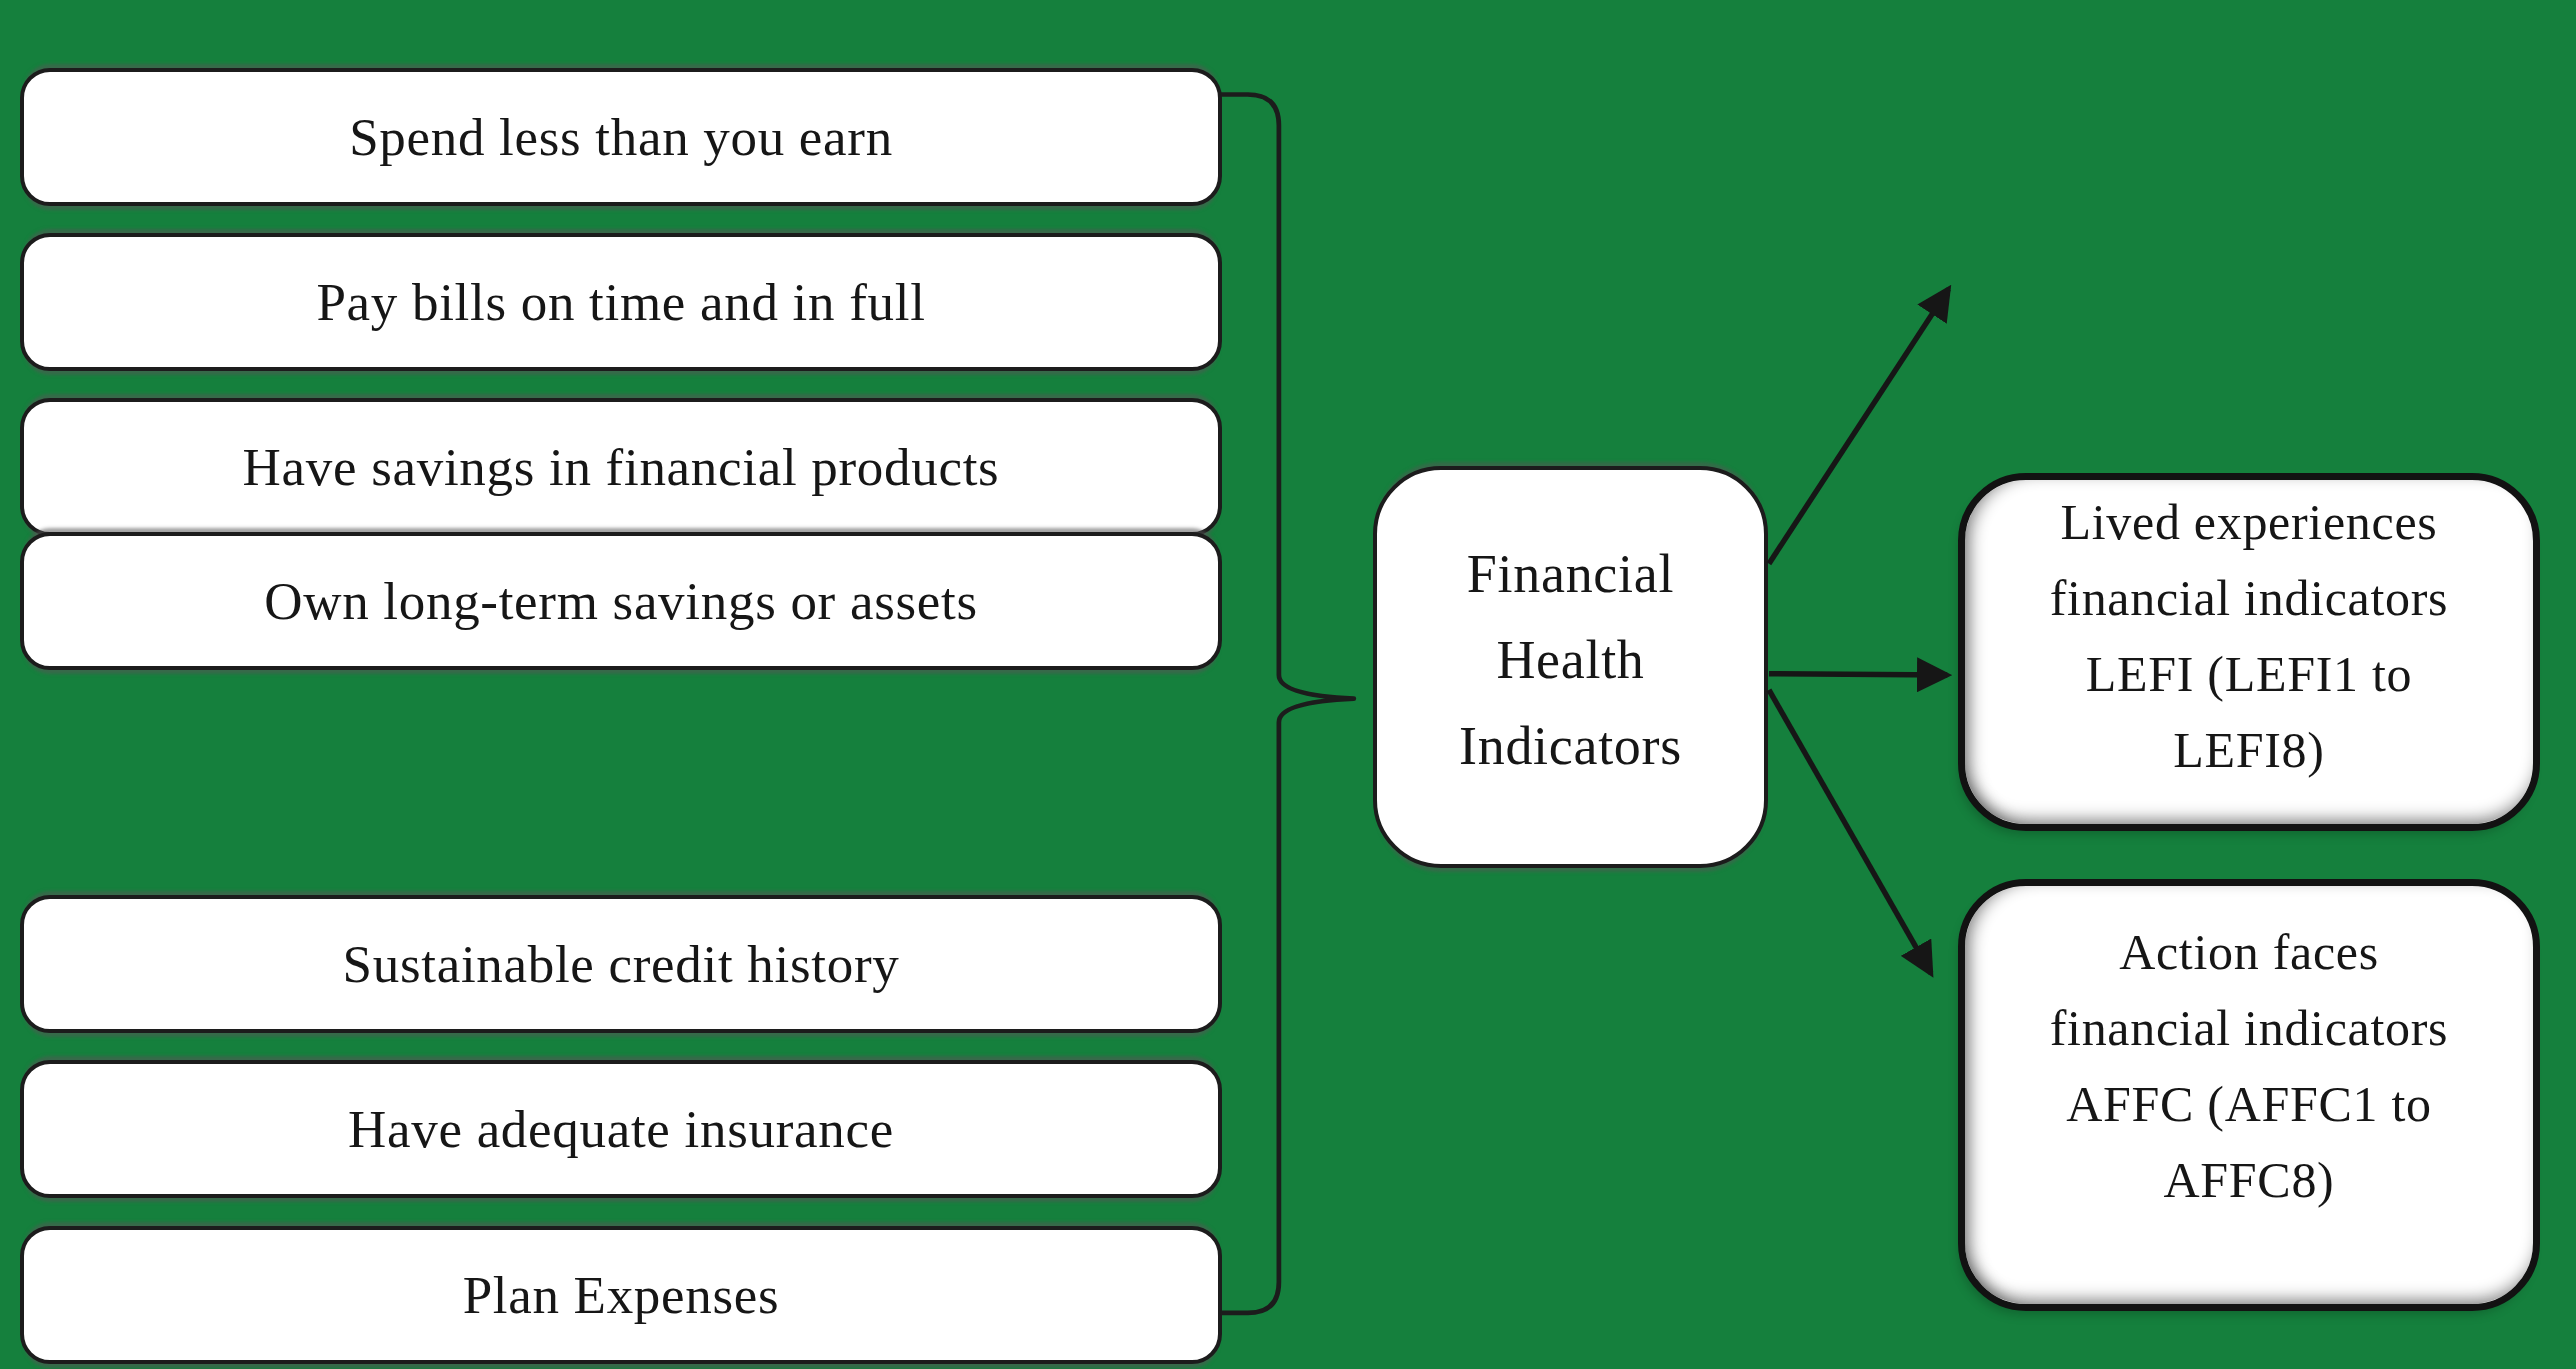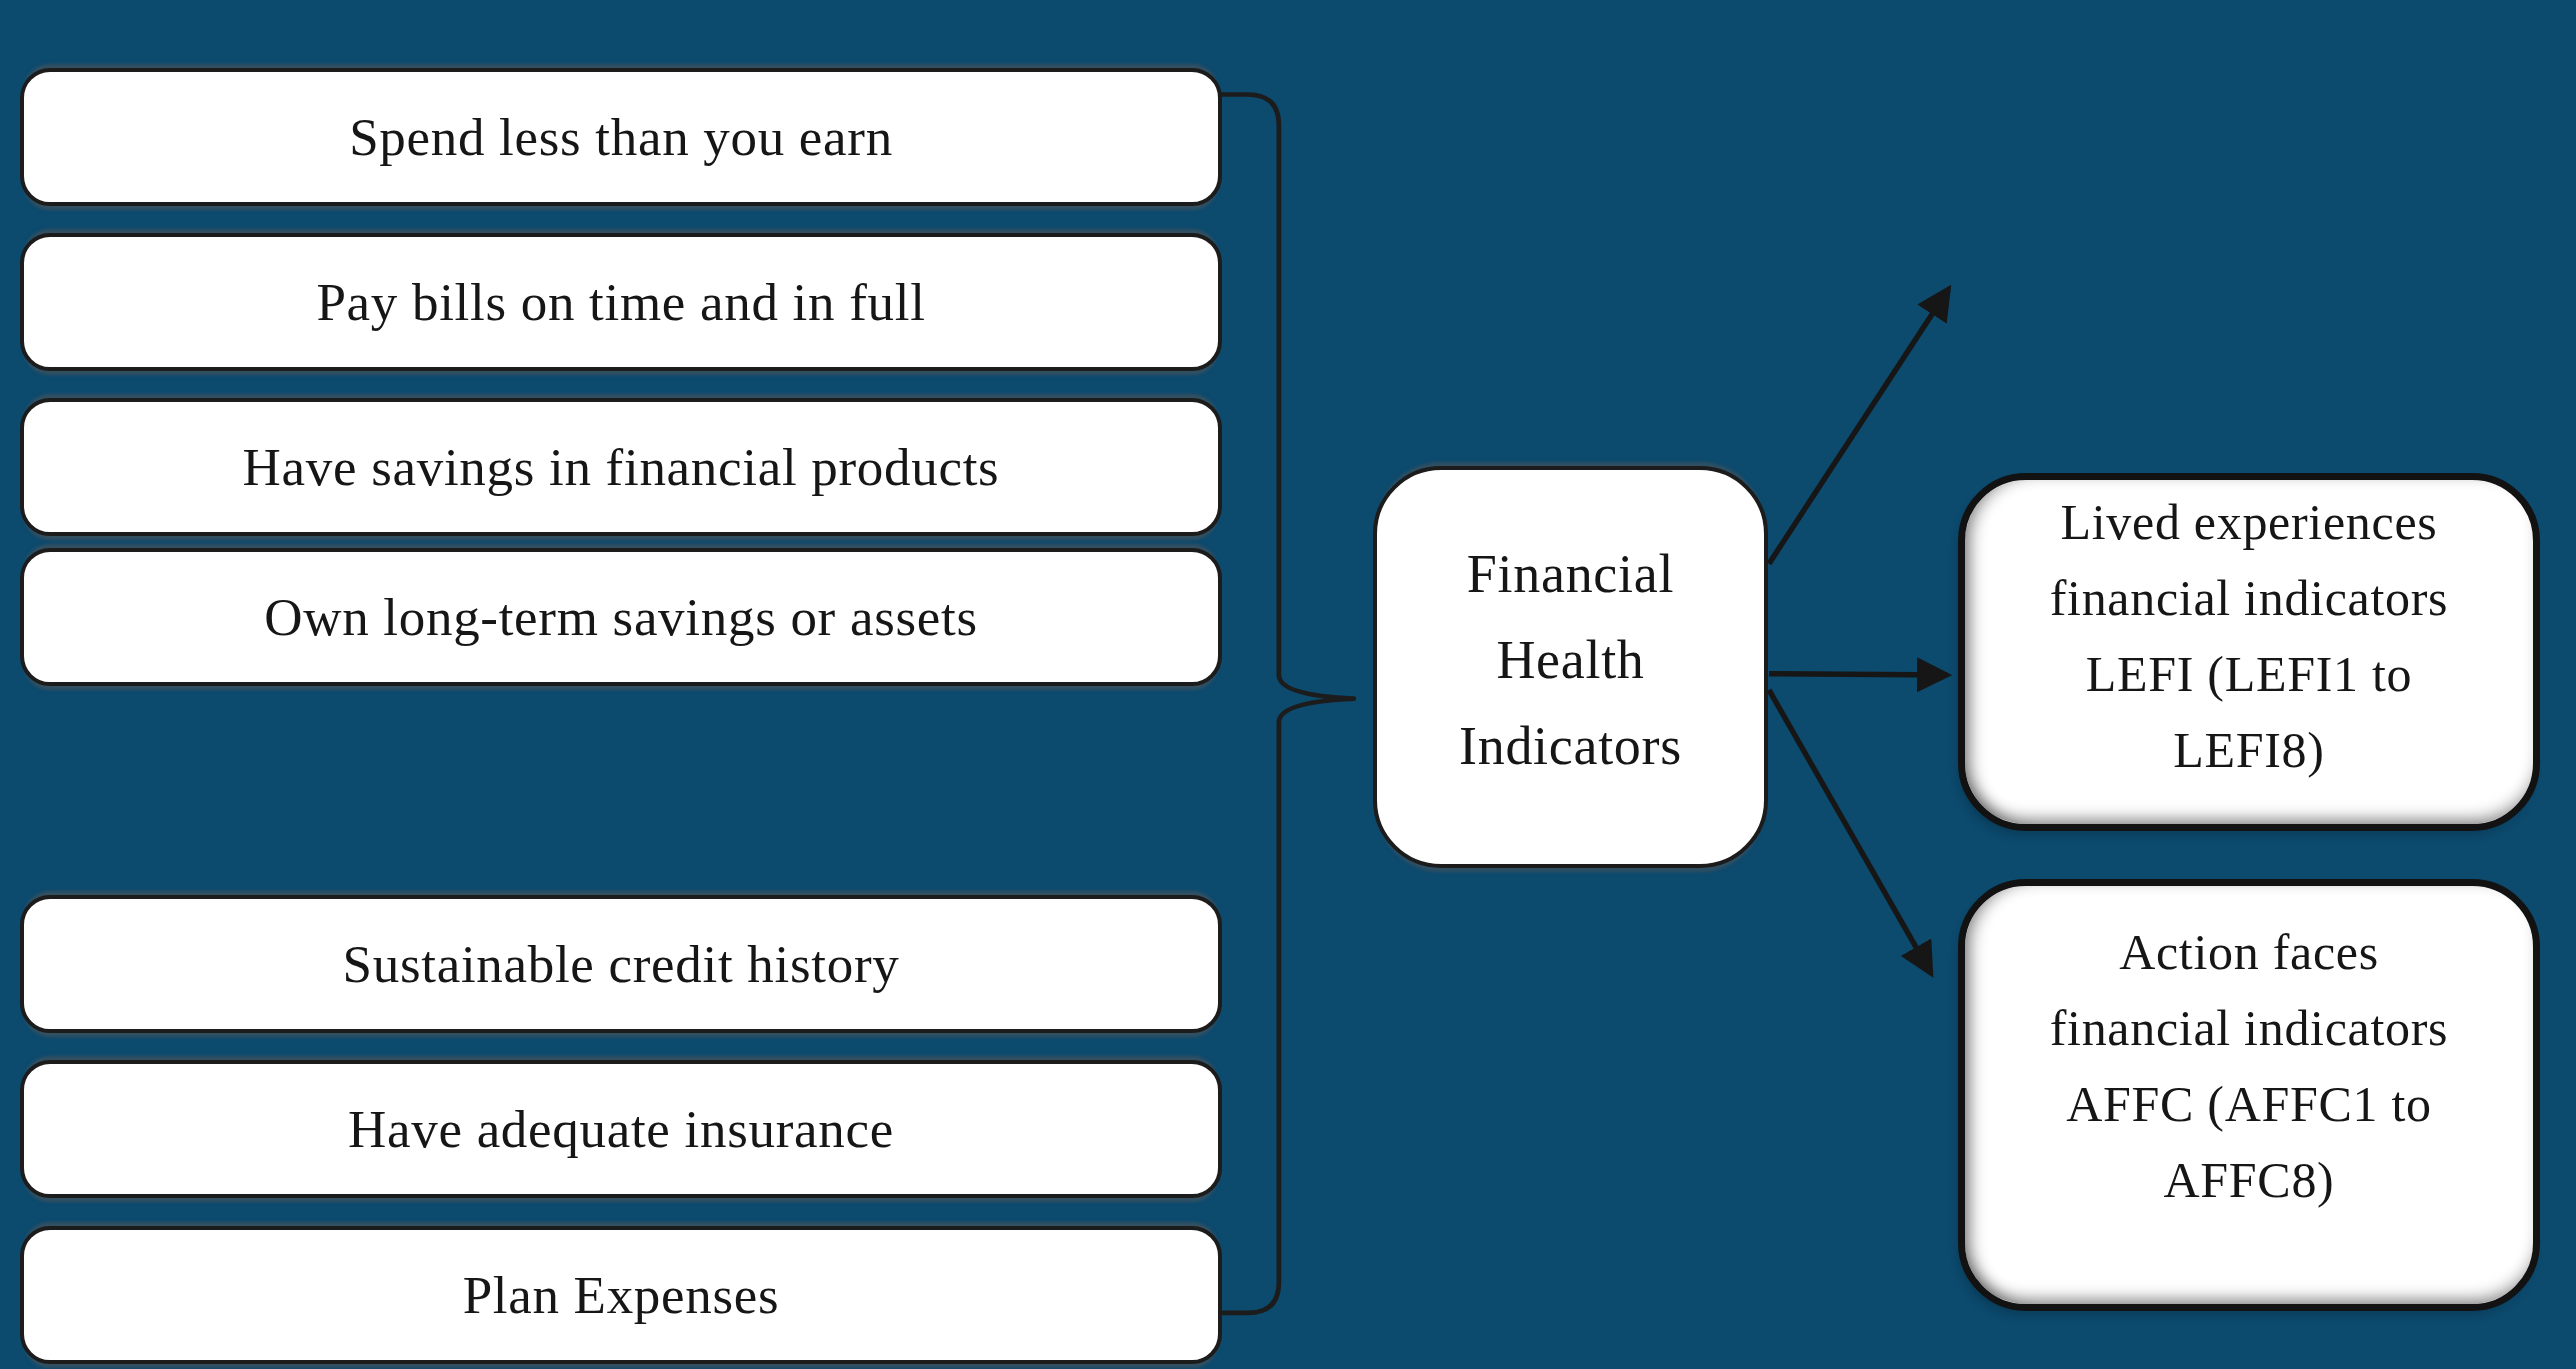--- a/index.html
+++ b/index.html
@@ -1,20 +1,20 @@
 <!DOCTYPE html>
 <html style="font-size:10.8px"><head>
 <meta charset="utf-8">
 <style>
   html, body { margin: 0; padding: 0; background: #ffffff; }
   .canvas {
     position: relative;
     width: 2576px;
     height: 1369px;
-    background: #0c4a6e;
+    background: #15803d;
     font-family: "Liberation Serif", "DejaVu Serif", serif;
     color: #161616;
     overflow: hidden;
   }
   .box {
     position: absolute;
     box-sizing: border-box;
     background: #ffffff;
     display: flex;
     align-items: center;
@@ -79,21 +79,21 @@
 
   <div class="box lbox" style="top:68px">
     <span class="label">Spend less than you earn</span>
   </div>
   <div class="box lbox" style="top:233px">
     <span class="label">Pay bills on time and in full</span>
   </div>
   <div class="box lbox" style="top:398px">
     <span class="label">Have savings in financial products</span>
   </div>
-  <div class="box lbox" style="top:548px">
+  <div class="box lbox" style="top:532px">
     <span class="label">Own long-term savings or assets</span>
   </div>
   <div class="box lbox" style="top:895px">
     <span class="label">Sustainable credit history</span>
   </div>
   <div class="box lbox" style="top:1060px">
     <span class="label">Have adequate insurance</span>
   </div>
   <div class="box hub">
     <span class="label">Financial

